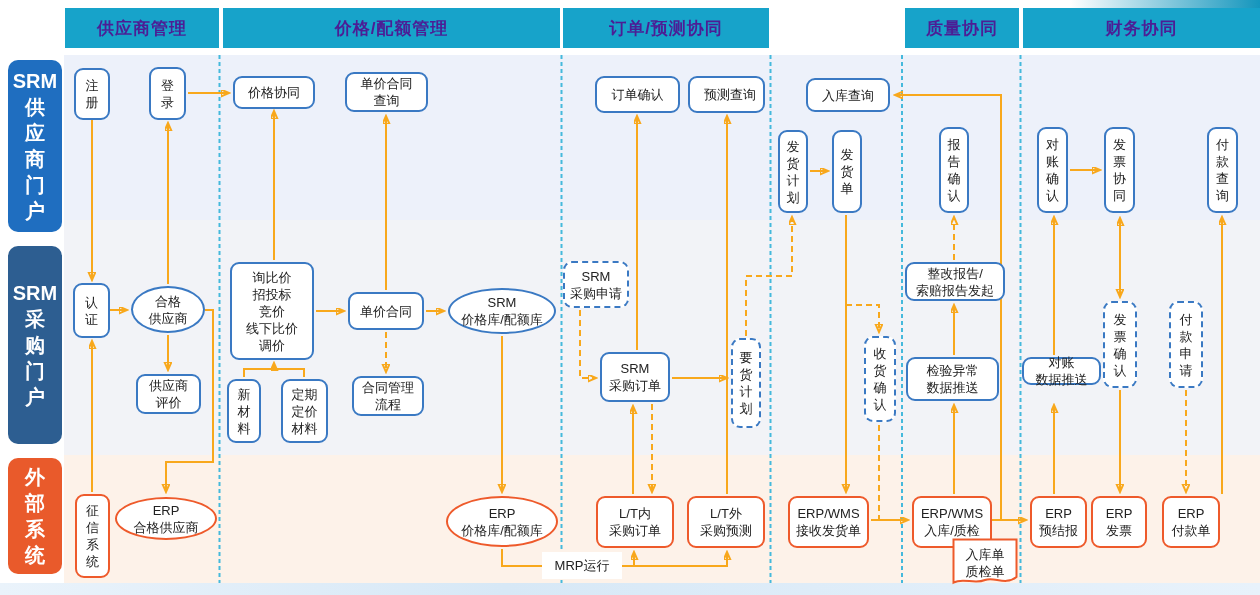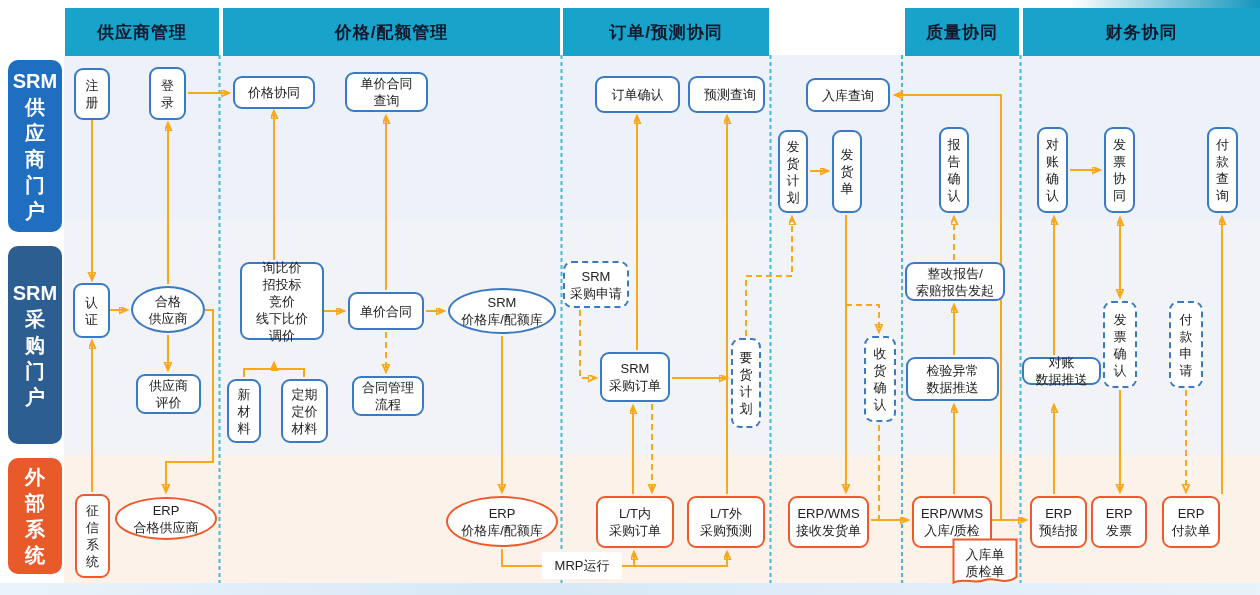--- a/index.html
+++ b/index.html
@@ -6,21 +6,21 @@
   body{font-family:"Liberation Sans","DejaVu Sans",sans-serif;}
   #page{position:relative;width:1260px;height:595px;overflow:hidden;background:#fff;}
   .band{position:absolute;left:64px;right:0;z-index:0;}
   .band1{top:55px;height:165px;background:#edf1fa;}
   .band2{top:220px;height:235px;background:#f2f3f7;}
   .band3{top:455px;height:128px;background:#fdf2e9;}
   .bottomstrip{position:absolute;left:0;right:0;top:583px;height:12px;
     background:linear-gradient(90deg,#eaf3fb,#d7e8f6 40%,#e8f2fb);z-index:0;}
   .topstreak{position:absolute;top:0;right:0;width:190px;height:8px;
     background:linear-gradient(90deg,rgba(23,163,202,0),#1496bd);z-index:1;}
-  .hdr{position:absolute;top:8px;height:48px;background:#17a3ca;color:#0f172a;
+  .hdr{position:absolute;top:8px;height:40px;background:#17a3ca;color:#4c1d95;
     display:flex;align-items:center;justify-content:center;font-size:17px;
     font-weight:bold;letter-spacing:1px;z-index:2;}
   .lane{position:absolute;left:8px;width:54px;border-radius:10px;color:#fff;
     display:flex;align-items:center;justify-content:center;text-align:center;
     font-size:20px;font-weight:bold;line-height:26px;white-space:pre-line;z-index:2;}
   .lane1{top:60px;height:172px;background:#1f6ec0;}
   .lane2{top:246px;height:198px;background:#2d5e91;}
   .lane3{top:458px;height:116px;background:#e95a2b;}
   #wires{position:absolute;left:0;top:0;z-index:2;}
   #wires path{fill:none;stroke:#f8a81c;stroke-width:2;}
@@ -160,21 +160,21 @@
 款
 查
 询</div>
 
   <div class="node" style="left:73px;top:283px;width:37px;height:55px;">认
 证</div>
   <div class="node ellipse" style="left:131px;top:286px;width:74px;height:47px;">合格
 供应商</div>
   <div class="node" style="left:136px;top:374px;width:65px;height:40px;">供应商
 评价</div>
-  <div class="node" style="left:240px;top:262px;width:84px;height:78px;">询比价
+  <div class="node" style="left:230px;top:262px;width:84px;height:98px;">询比价
 招投标
 竞价
 线下比价
 调价</div>
   <div class="node" style="left:227px;top:379px;width:34px;height:64px;">新
 材
 料</div>
   <div class="node" style="left:281px;top:379px;width:47px;height:64px;">定期
 定价
 材料</div>

